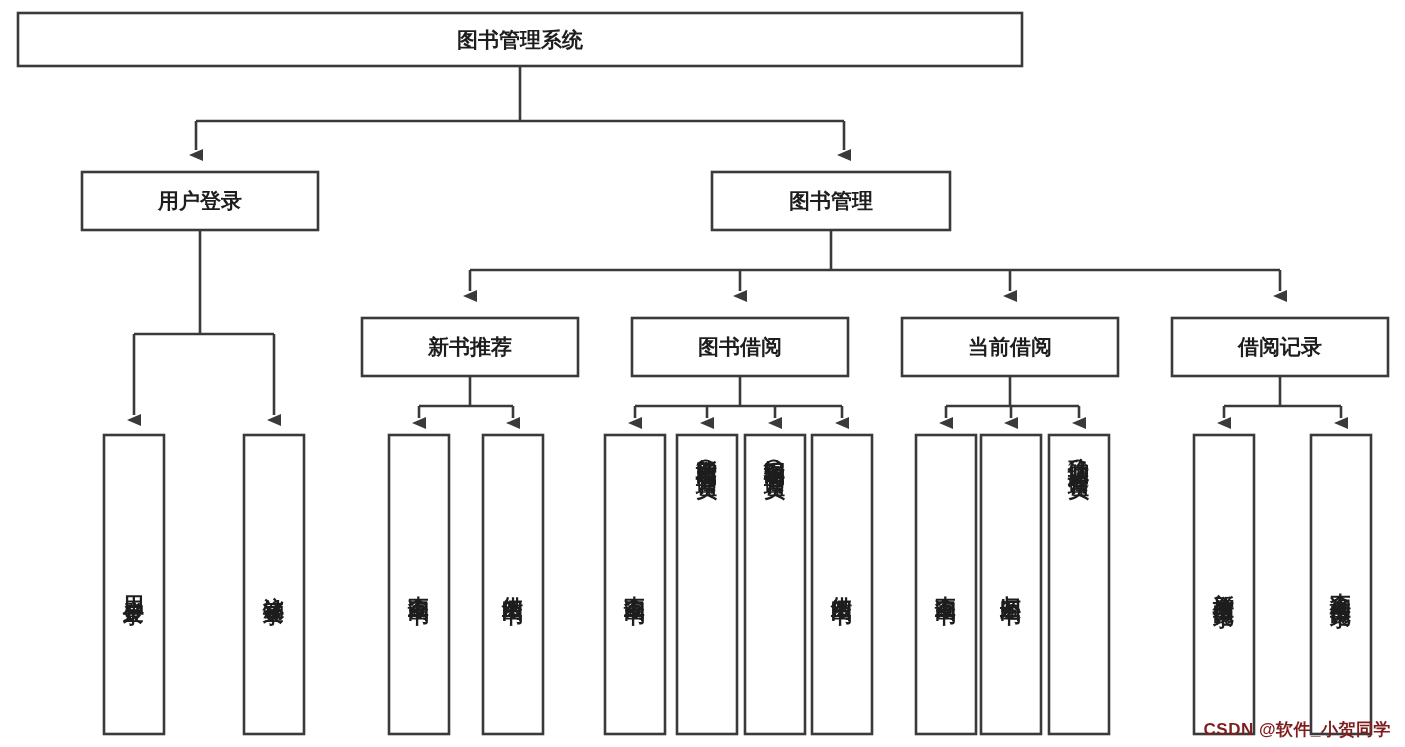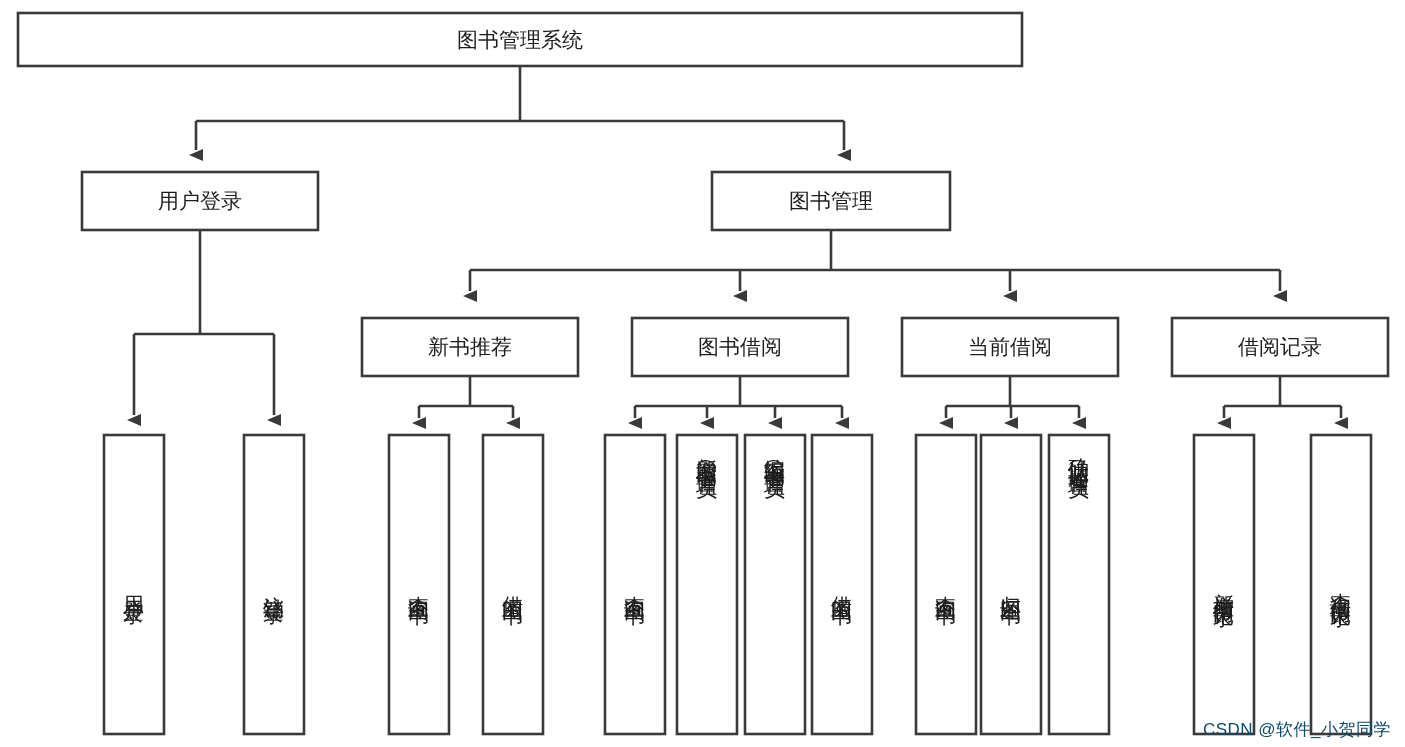--- a/index.html
+++ b/index.html
@@ -11,20 +11,21 @@
     width: 1405px;
     height: 747px;
     font-family: "Liberation Sans", "DejaVu Sans", sans-serif;
     overflow: hidden;
   }
   #diagram-root {
     position: relative;
     width: 1401px;
     height: 747px;
     background: #ffffff;
+    font-weight: bold;
   }
   svg#tree-svg {
     position: absolute;
     left: 0;
     top: 0;
     width: 1405px;
     height: 747px;
   }
   .node-box {
     fill: #ffffff;
@@ -64,21 +65,21 @@
     letter-spacing: 3px;
     line-height: 1;
     text-align: center;
   }
   .watermark {
     position: absolute;
     right: 10px;
     bottom: 6px;
     font-family: "Liberation Sans", "DejaVu Sans", sans-serif;
     font-size: 17px;
-    color: #0c4a6e;
+    color: #7f1d1d;
     letter-spacing: 0.5px;
     user-select: none;
   }
 </style>
 </head>
 <body>
 
 <div id="diagram-root">
 
   <svg id="tree-svg" viewBox="0 0 1405 747">

